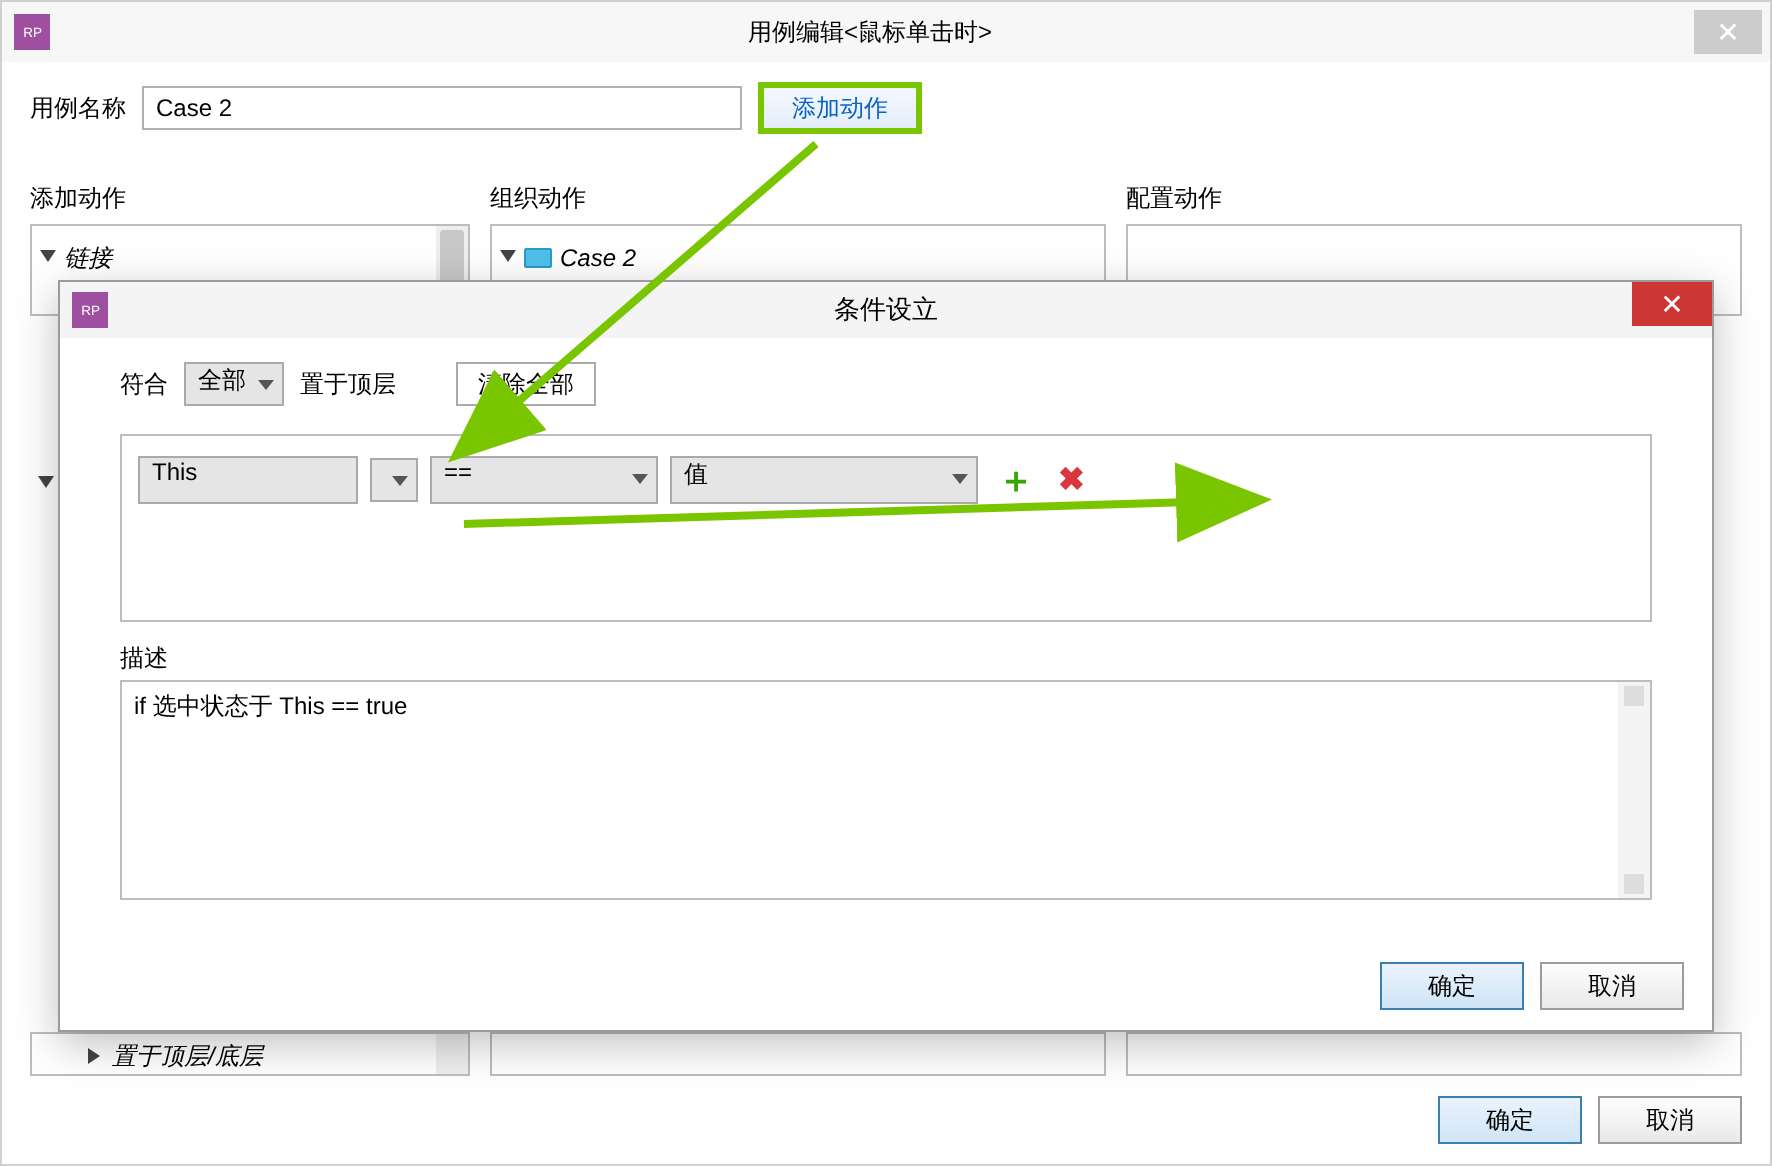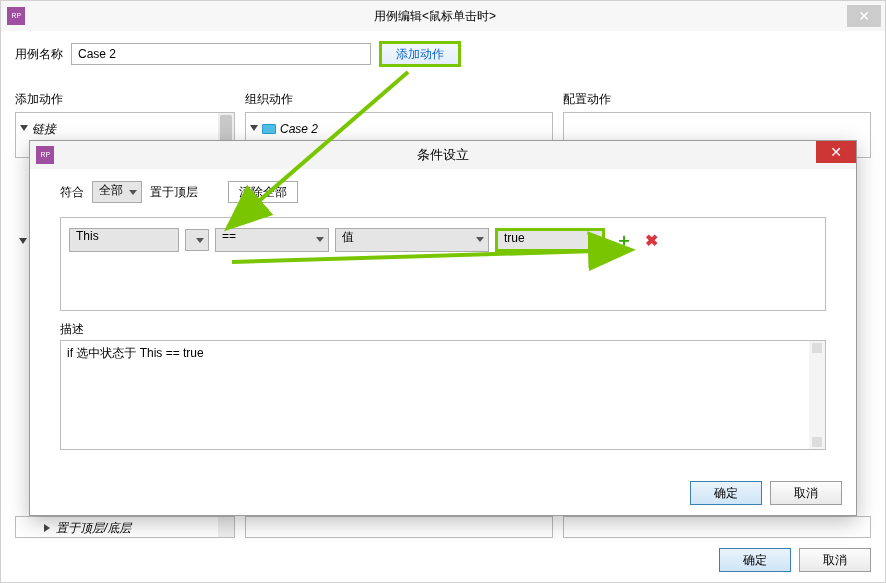--- a/index.html
+++ b/index.html
@@ -186,24 +186,20 @@
         <span class="caret"></span>
       </div>
       <div class="sel sel-big sel-op">
         <span>==</span>
           <span class="caret"></span>
       </div>
       <div class="sel sel-big sel-val">
         <span>值</span>
           <span class="caret"></span>
       </div>
-      <div class="sel sel-big sel-true">
-        <span>true</span>
-          <span class="caret"></span>
-      </div>
       <span class="plus">＋</span>
       <span class="xmark">✖</span>
     </div>
   </div>
 
   <div class="desc-label">描述</div>
   <div class="desc-area">
     <span>if 选中状态于 This == true</span>
     <div class="scrollbar-stub">
       <div class="desc-thumb-top"></div>

